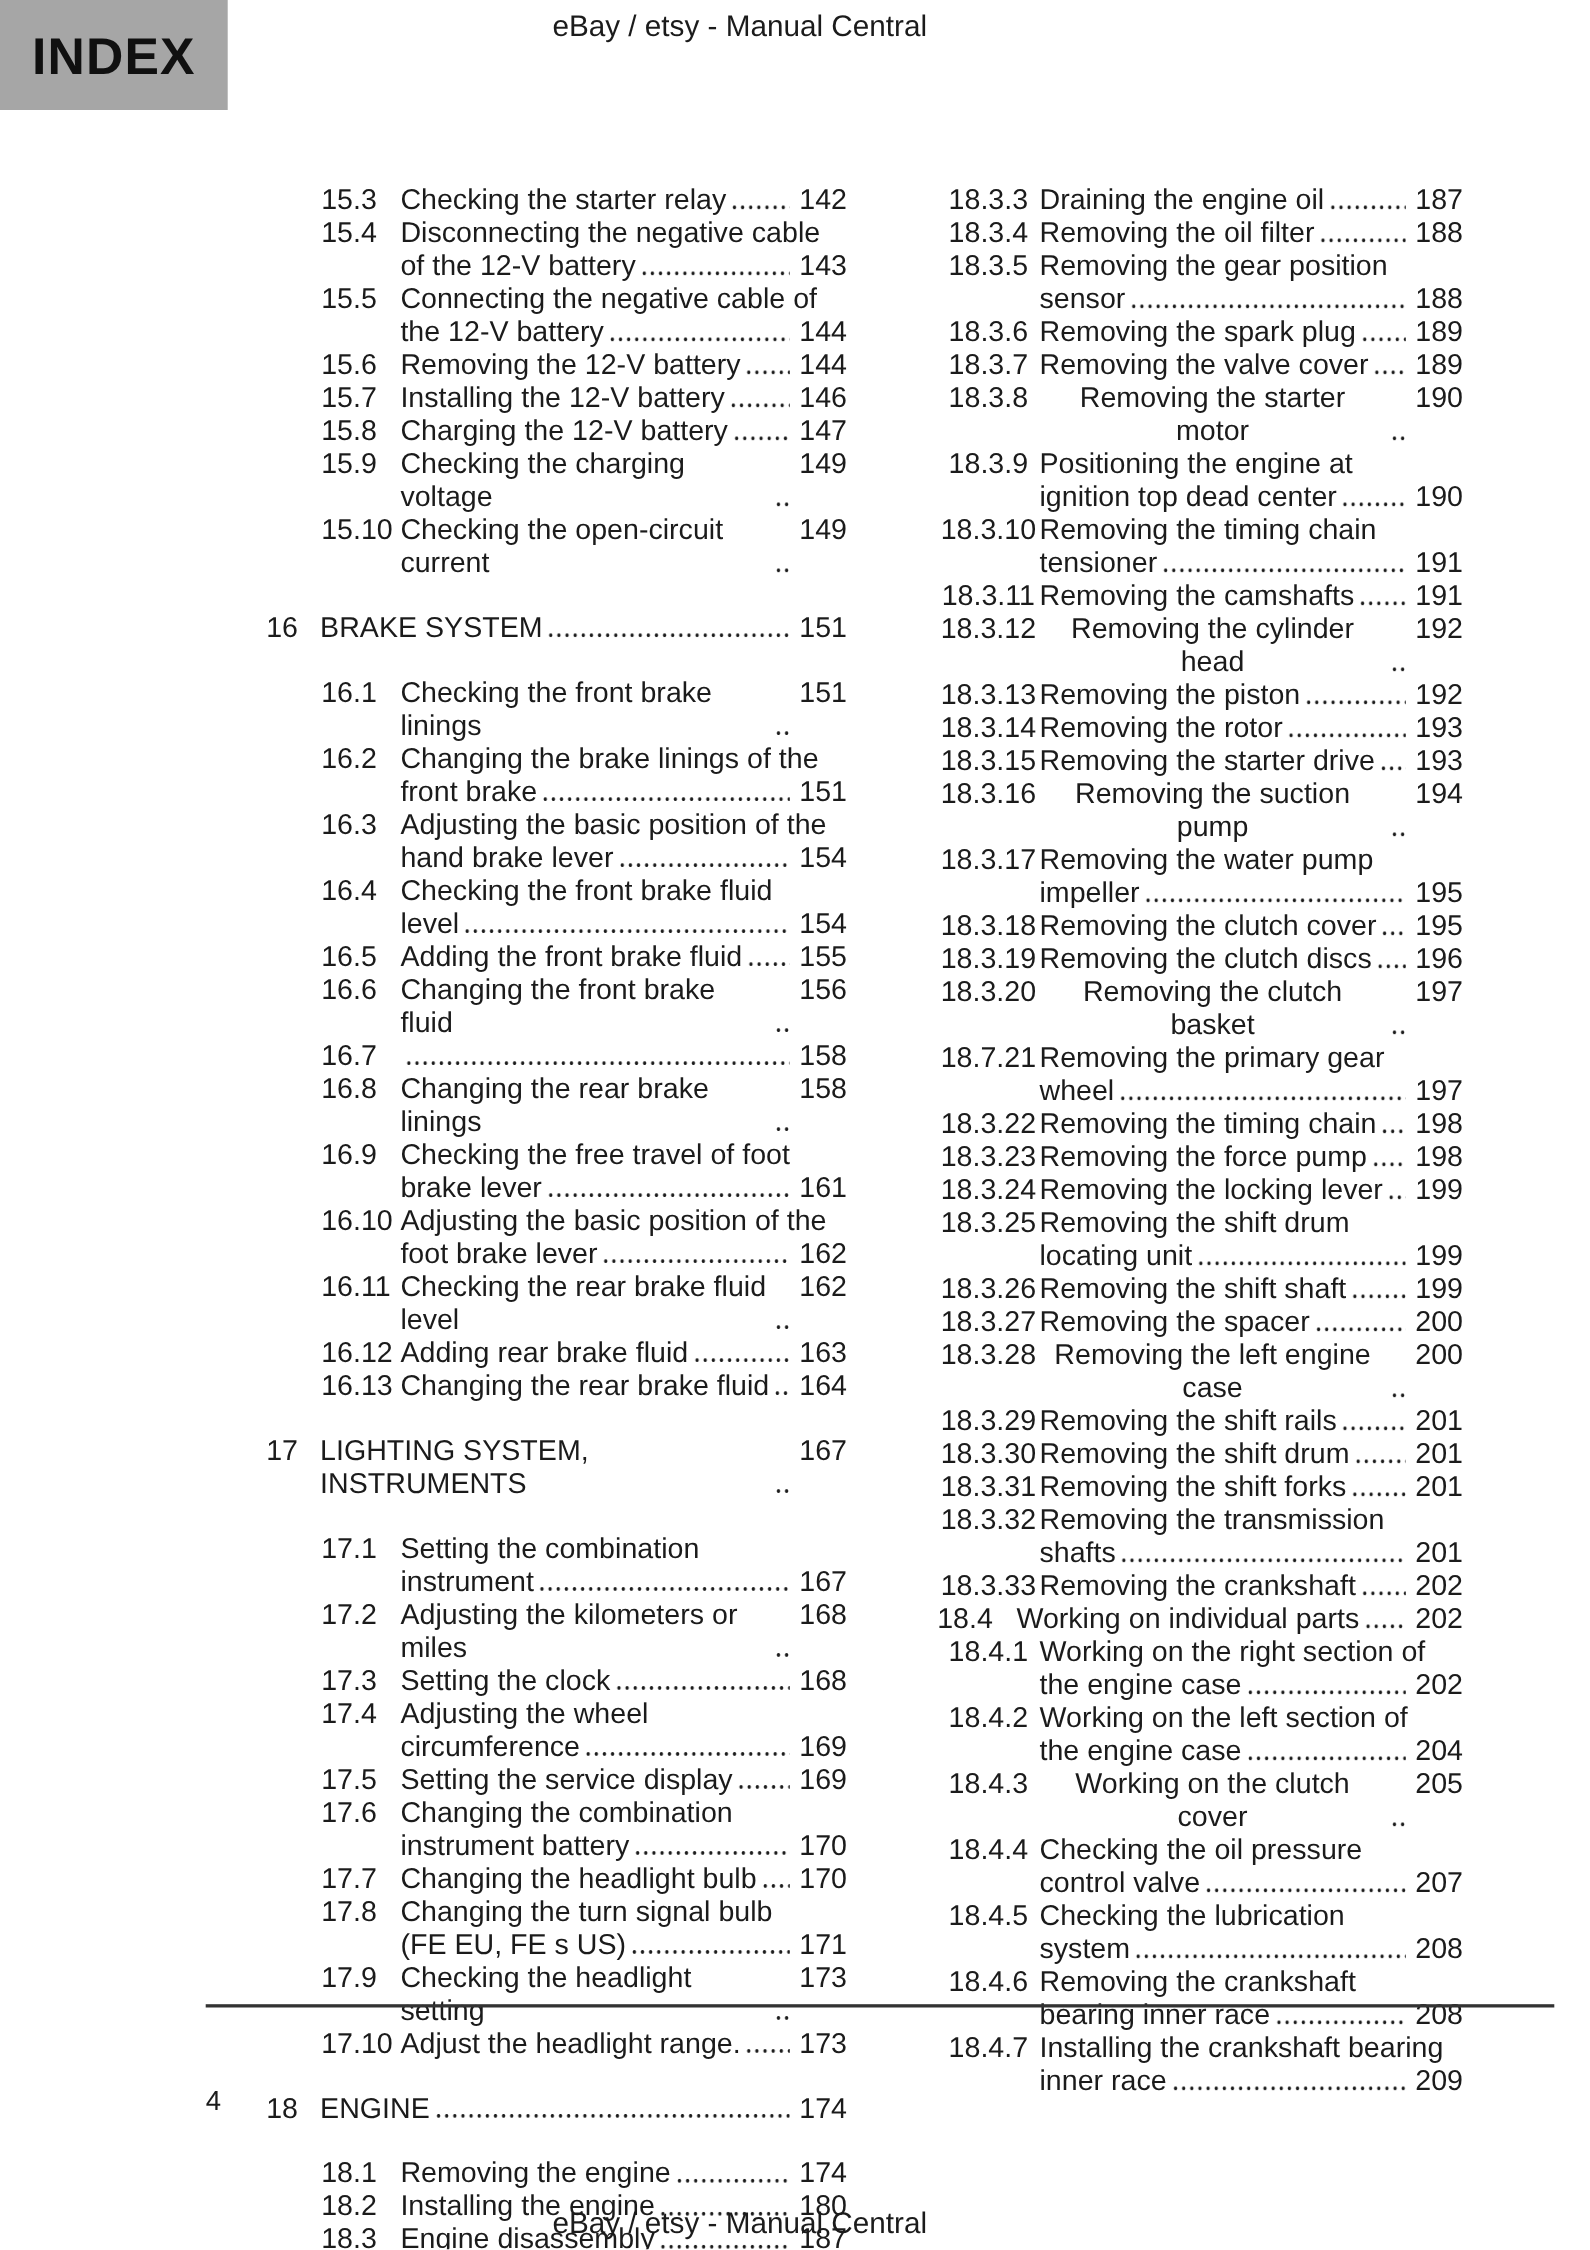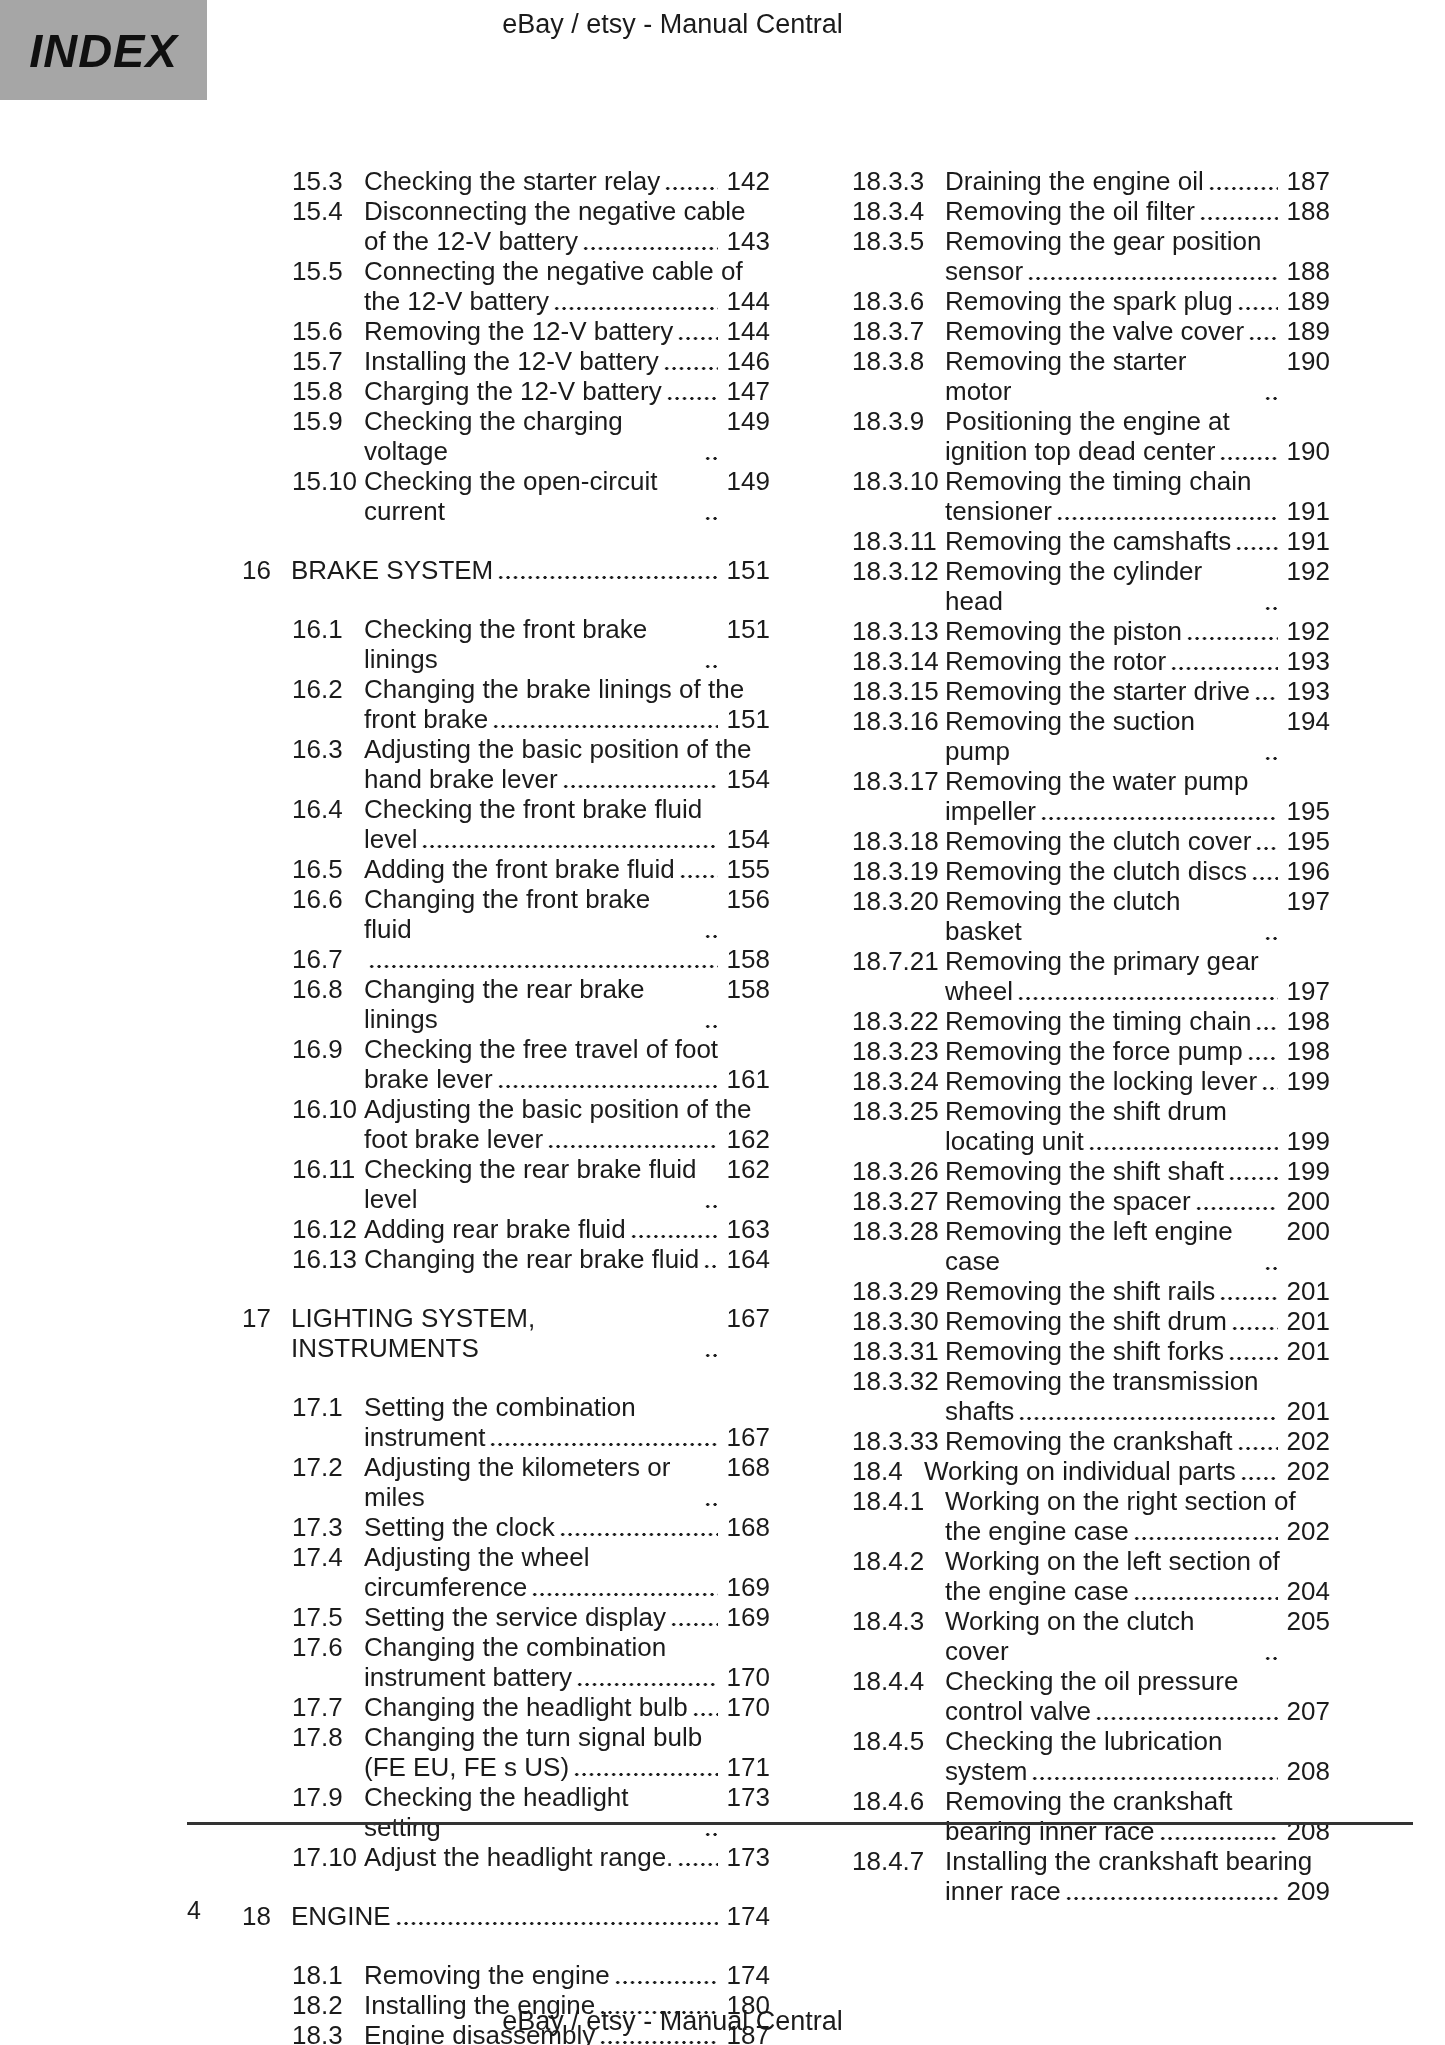--- a/index.html
+++ b/index.html
@@ -4,36 +4,36 @@
 <style>
   html,body { margin:0; padding:0; background:#ffffff; }
   .page {
     position:relative; width:1445px; height:2045px; background:#ffffff;
     font-family:"Liberation Sans", sans-serif; color:#1b1b1b; overflow:hidden;
   }
   .index-box {
     position:absolute; left:0; top:0; width:207px; height:100px;
     background:#a6a6a6; display:flex; align-items:center; justify-content:center;
   }
-  .index-box .index-txt { font-size:47px; font-weight:bold; color:#101010; letter-spacing:1px;font-style:italic; }
+  .index-box .index-txt { font-size:47px; font-weight:bold; color:#101010; letter-spacing:1px; }
   .doc-title { position:absolute; left:0; width:1345px; text-align:center; font-size:27px; line-height:31px; }
   .doc-title.top { top:9px; }
   .doc-title.bottom { top:2006px; }
 
   .toc { position:absolute; left:242px; top:166px; display:flex; gap:32px; }
   .col { width:528px; }
 
   .entry { display:flex; font-size:26px; line-height:30px; }
   .entry .num { flex:none; }
   .entry .body { flex:1 1 auto; min-width:0; }
   .lvl1 { margin:29px 0; }
   .lvl1 .num { width:49px; }
   .lvl2 { padding-left:50px; }
   .lvl2 .num { width:72px; }
-  .lvl3 { padding-left:50px; }
+  .lvl3 { padding-left:50px;text-align:center; }
   .lvl3 .num { width:93px; }
 
   .line { display:flex; align-items:baseline; }
   .leader {
     flex:1 1 14px; min-width:14px; align-self:flex-end;
     height:5px; margin:0 9px 5px 4px;
     background-image:radial-gradient(circle, #1c1c1c 1.35px, rgba(0,0,0,0) 1.8px);
     background-size:7.4px 5px; background-repeat:repeat-x; background-position:0 50%;
   }
   .pg { flex:none; }

